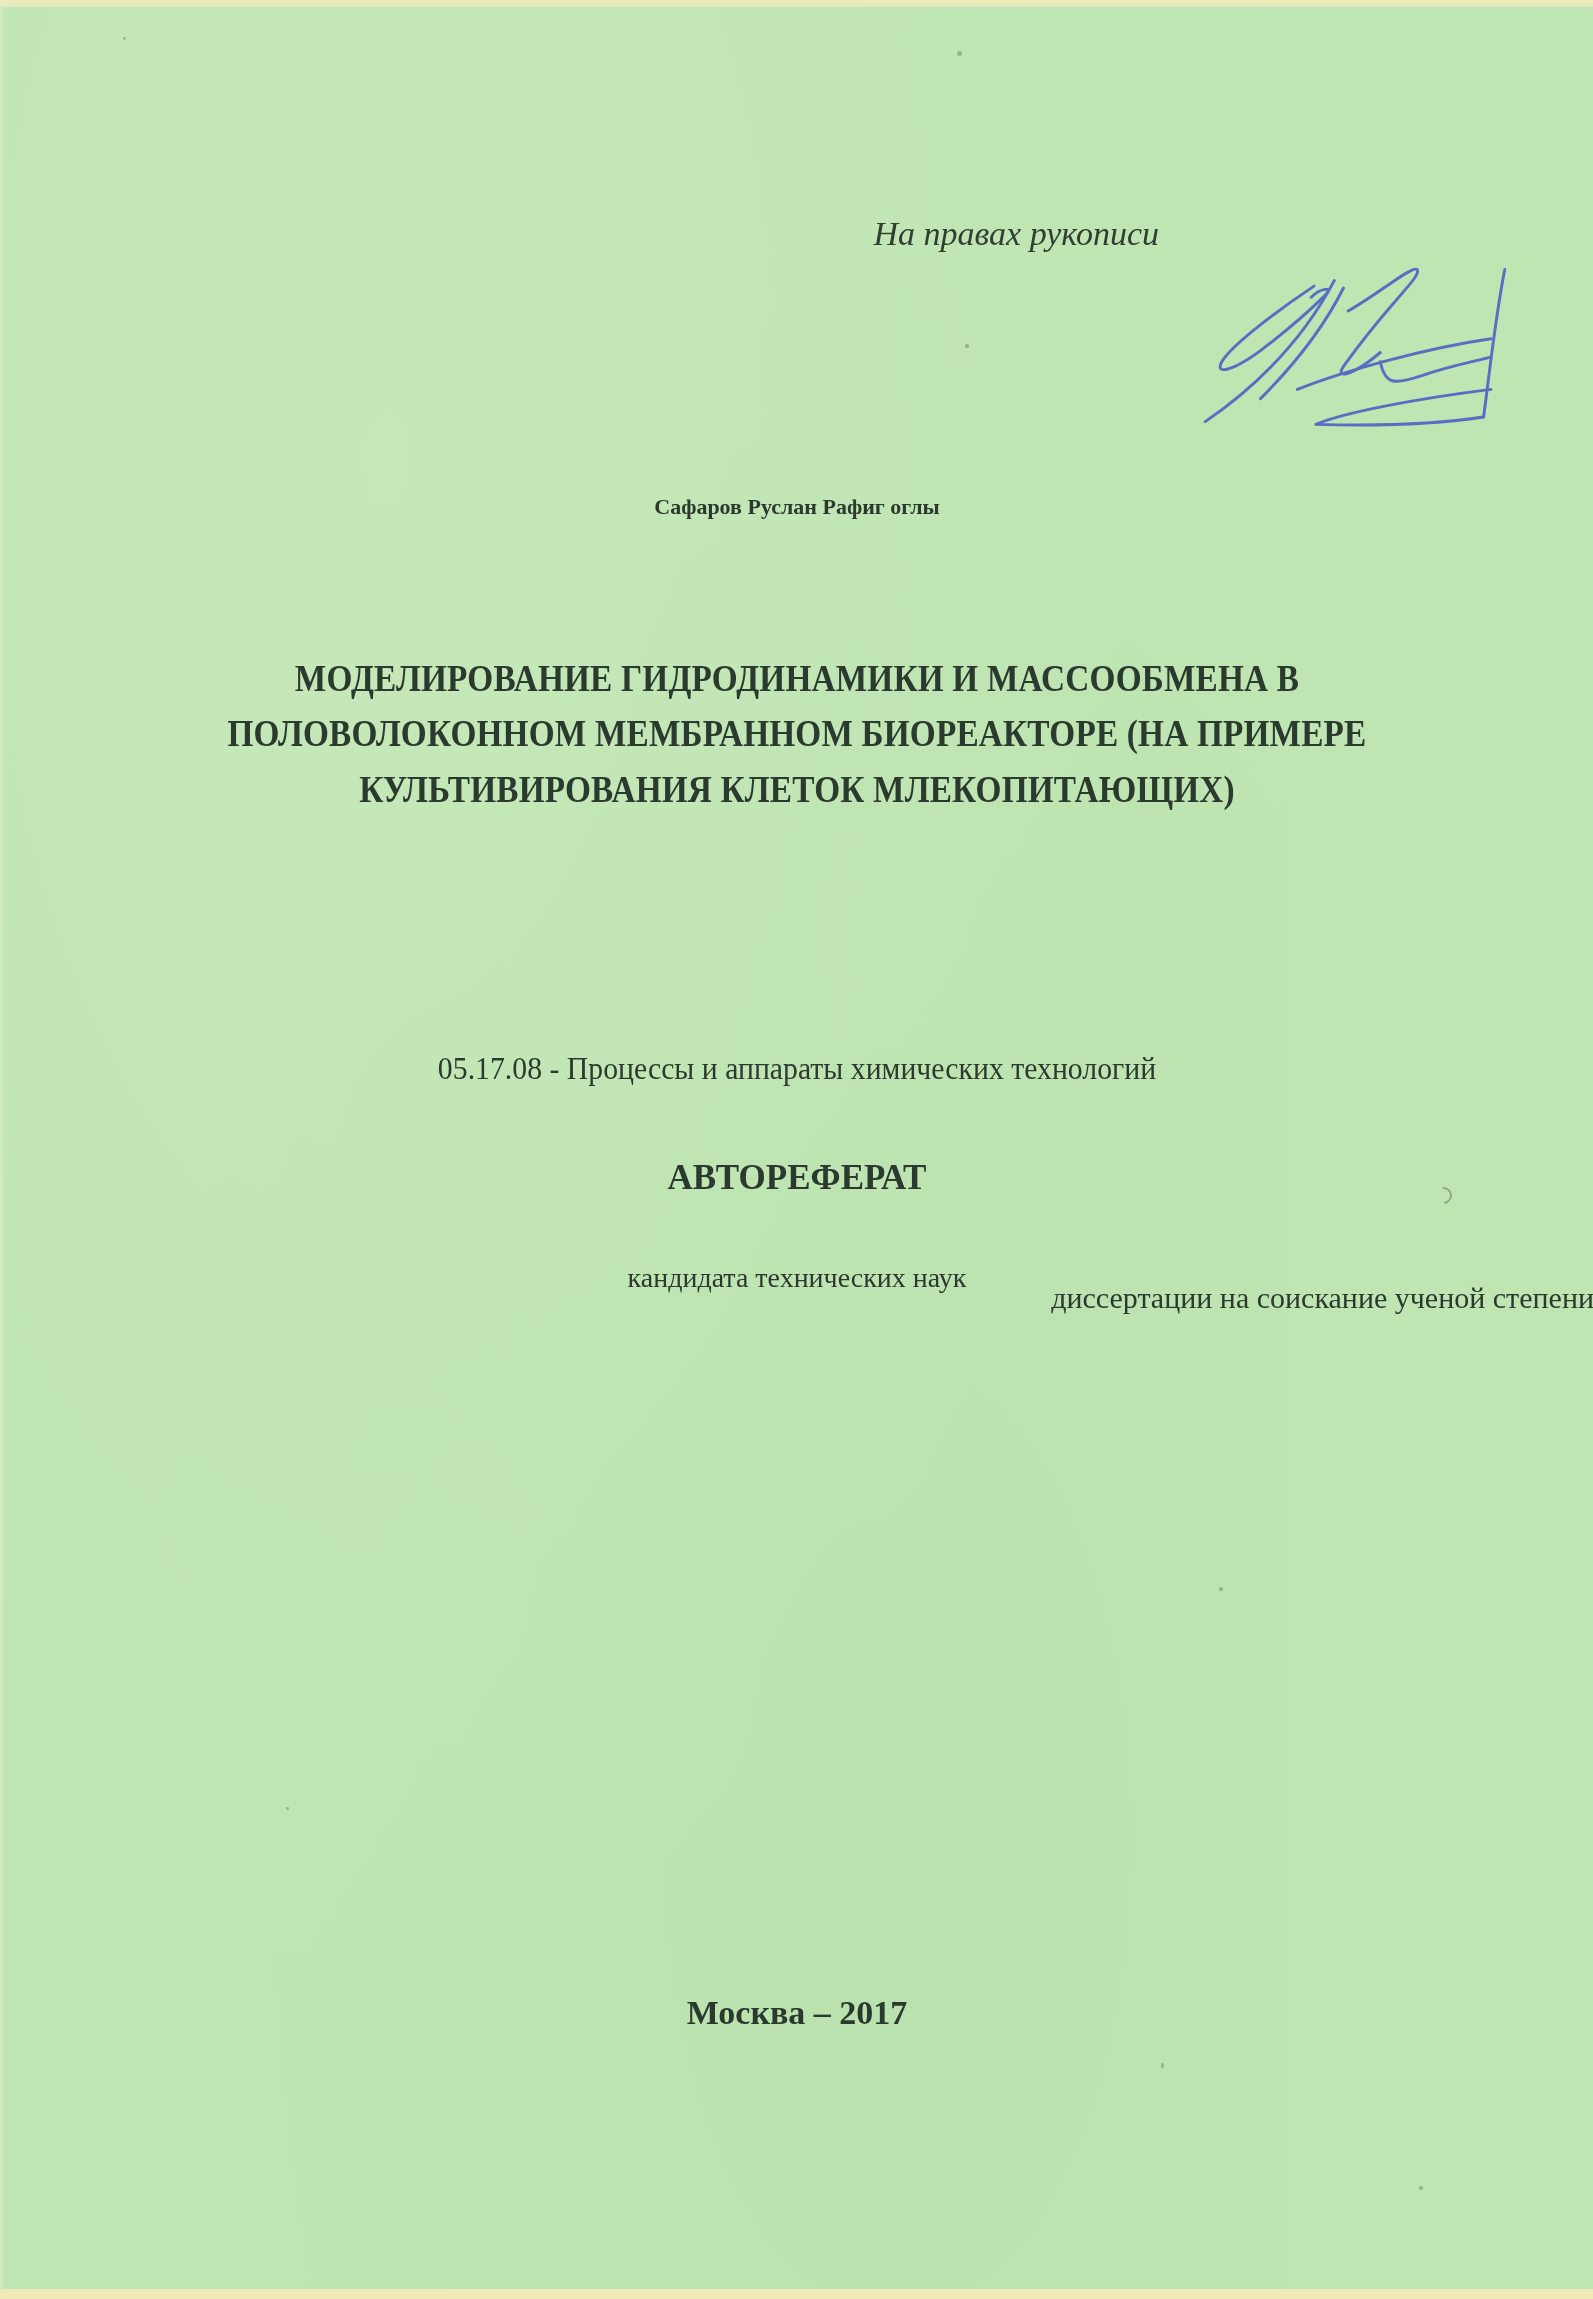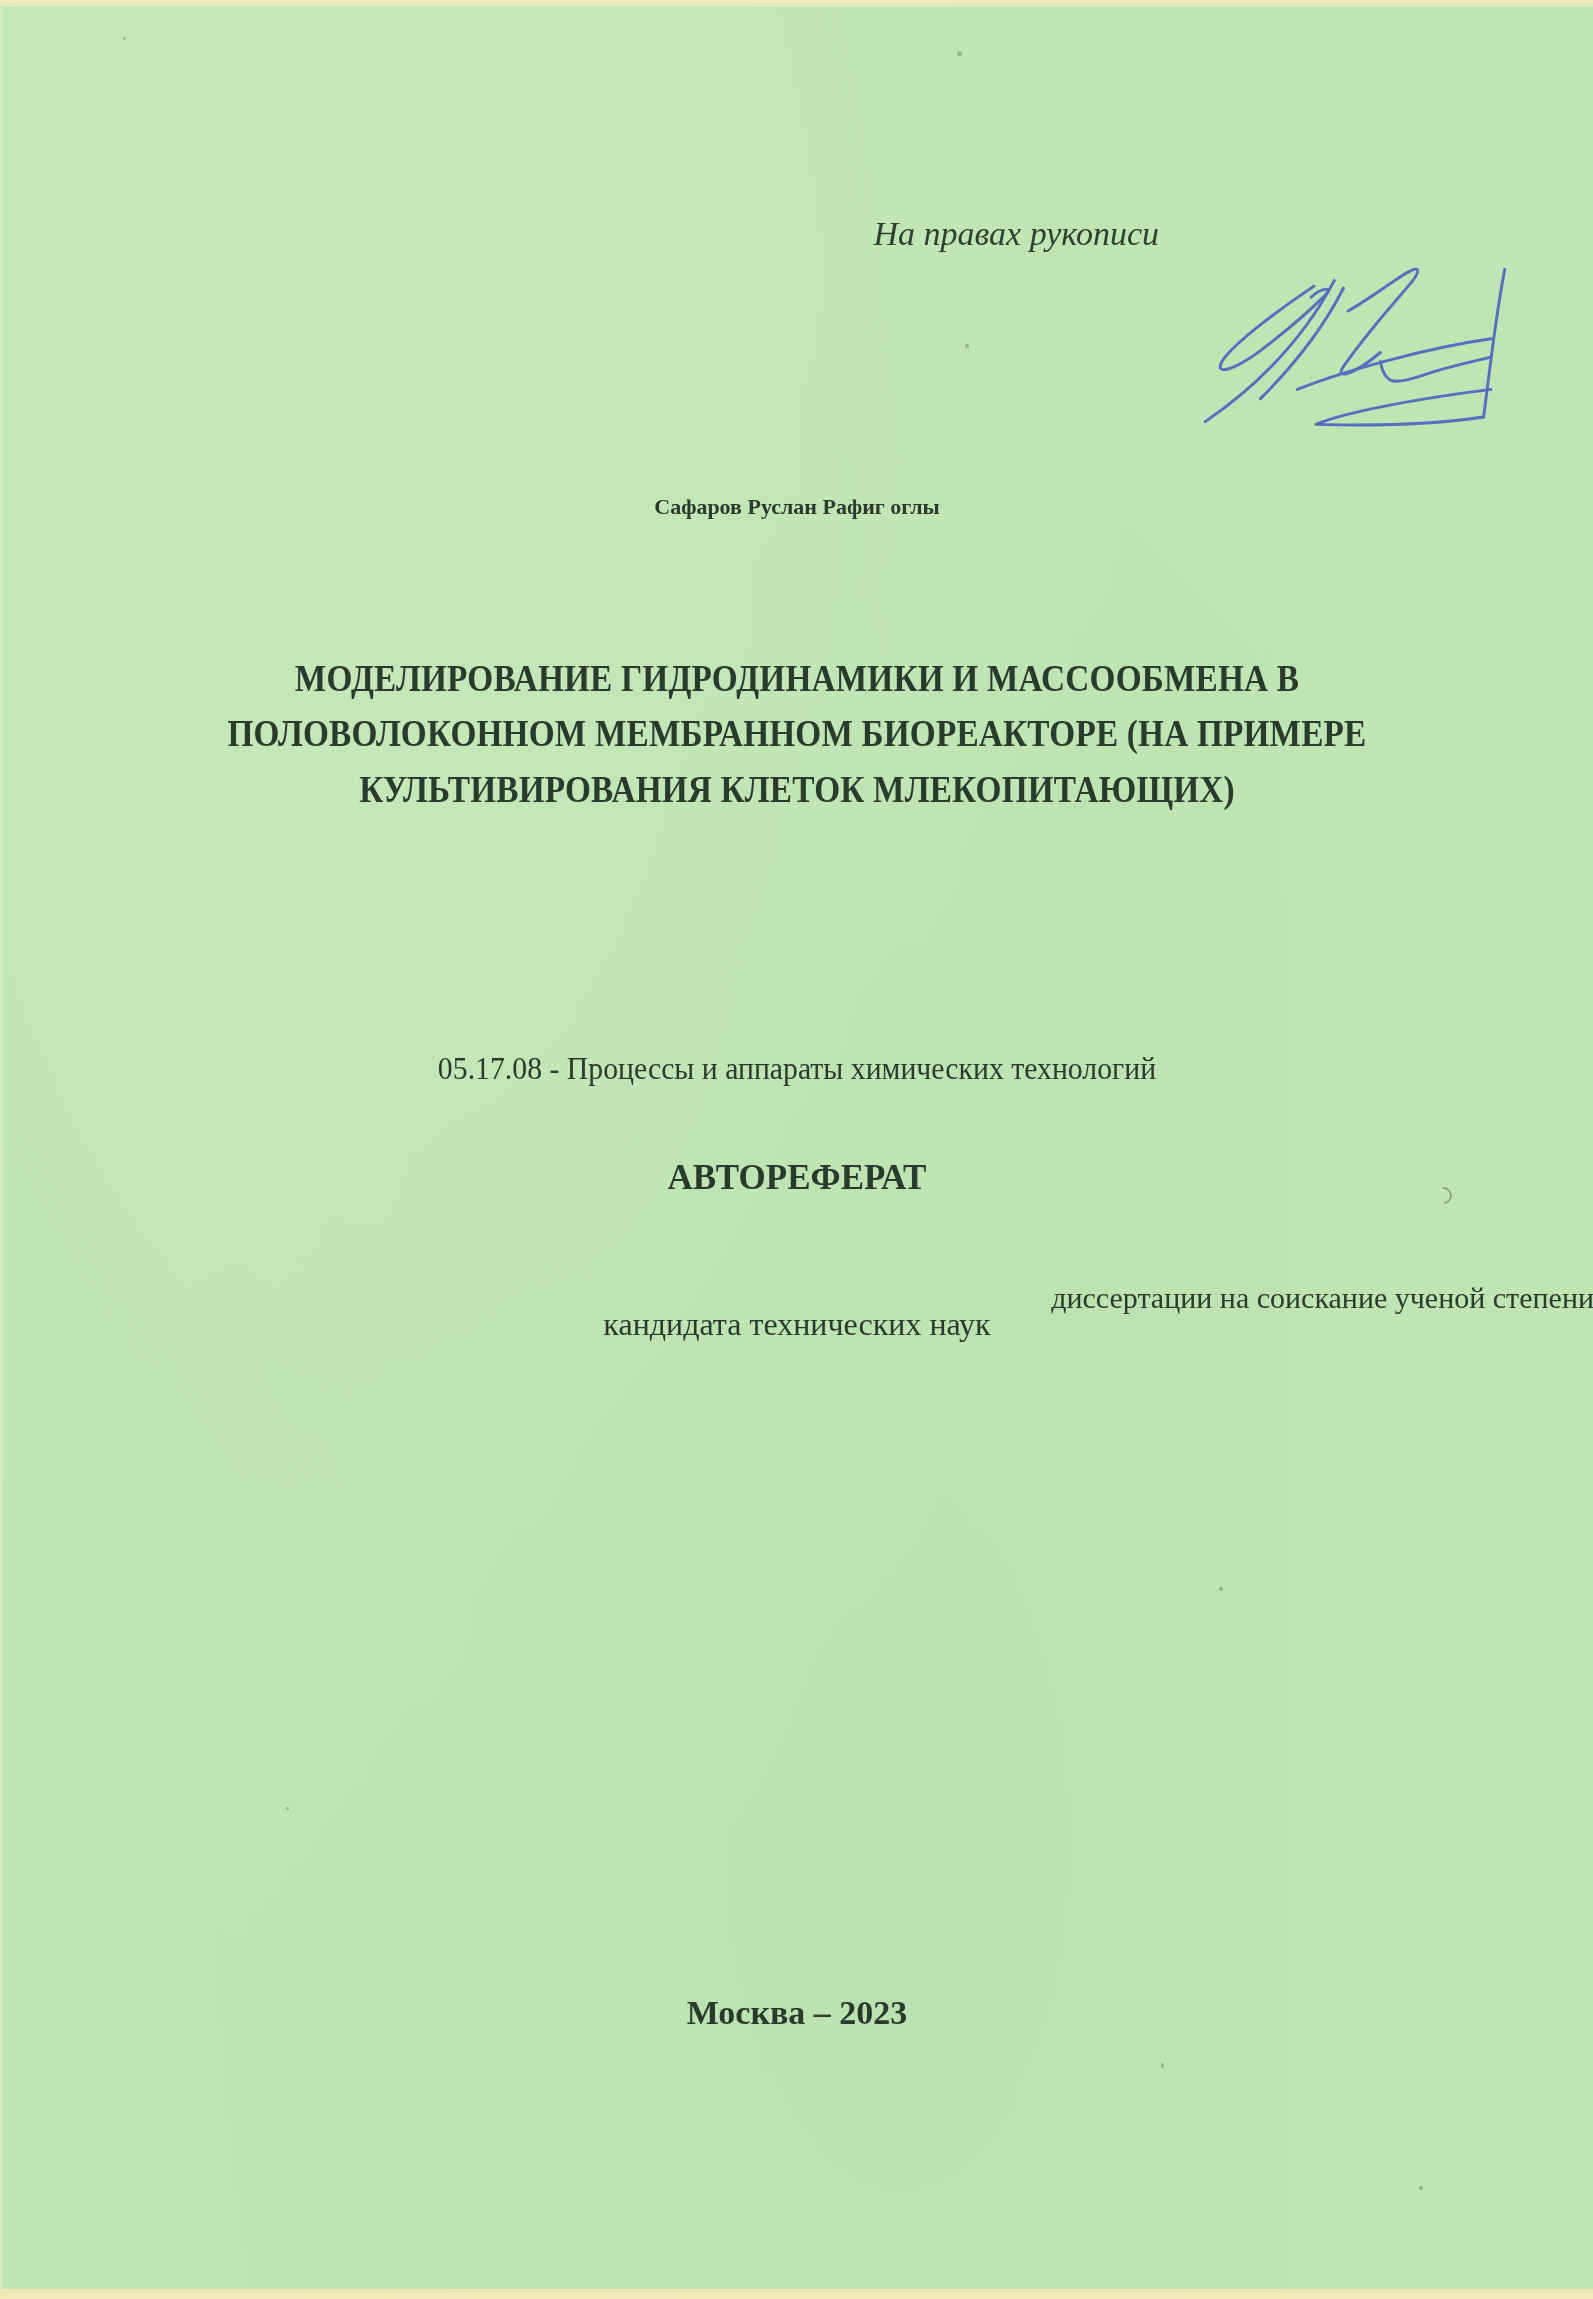--- a/index.html
+++ b/index.html
@@ -93,22 +93,22 @@
       top: 1160px;
       font-weight: bold;
       font-size: 35px;
     }
     .degree-1 {
       top: 1283px;
       font-size: 30px;
       text-align: right;
     }
     .degree-2 {
-      top: 1308px;
-      font-size: 32px;
+      top: 1264px;
+      font-size: 28px;
     }
     .place-year {
       top: 1996px;
       font-weight: bold;
       font-size: 34px;
     }
     .speck {
       position: absolute;
       border-radius: 50%;
       background: #6f8f6a;
@@ -161,21 +161,21 @@
   <div class="line title title-1">МОДЕЛИРОВАНИЕ ГИДРОДИНАМИКИ И МАССООБМЕНА В</div>
   <div class="line title title-2">ПОЛОВОЛОКОННОМ МЕМБРАННОМ БИОРЕАКТОРЕ (НА ПРИМЕРЕ</div>
   <div class="line title title-3">КУЛЬТИВИРОВАНИЯ КЛЕТОК МЛЕКОПИТАЮЩИХ)</div>
 
   <div class="line specialty">05.17.08 - Процессы и аппараты химических технологий</div>
 
   <div class="line doc-type">АВТОРЕФЕРАТ</div>
   <div class="line degree-1">диссертации на соискание ученой степени</div>
   <div class="line degree-2">кандидата технических наук</div>
 
-  <div class="line place-year">Москва – 2023</div>
+  <div class="line place-year">Москва – 2017</div>
 
   <div class="smudge"></div>
   <div class="speck" style="left:957px;top:51px;width:4.6px;height:4.6px;"></div>
   <div class="speck" style="left:965px;top:344px;width:3.7px;height:3.7px;"></div>
   <div class="speck" style="left:1219px;top:1587px;width:3.7px;height:3.7px;"></div>
   <div class="speck" style="left:1161px;top:2063px;width:2.8px;height:4.6px;"></div>
   <div class="speck" style="left:1419px;top:2186px;width:3.7px;height:3.7px;"></div>
   <div class="speck" style="left:286px;top:1807px;width:2.8px;height:2.8px;"></div>
   <div class="speck" style="left:123px;top:37px;width:2.8px;height:2.8px;"></div>
 </div>

